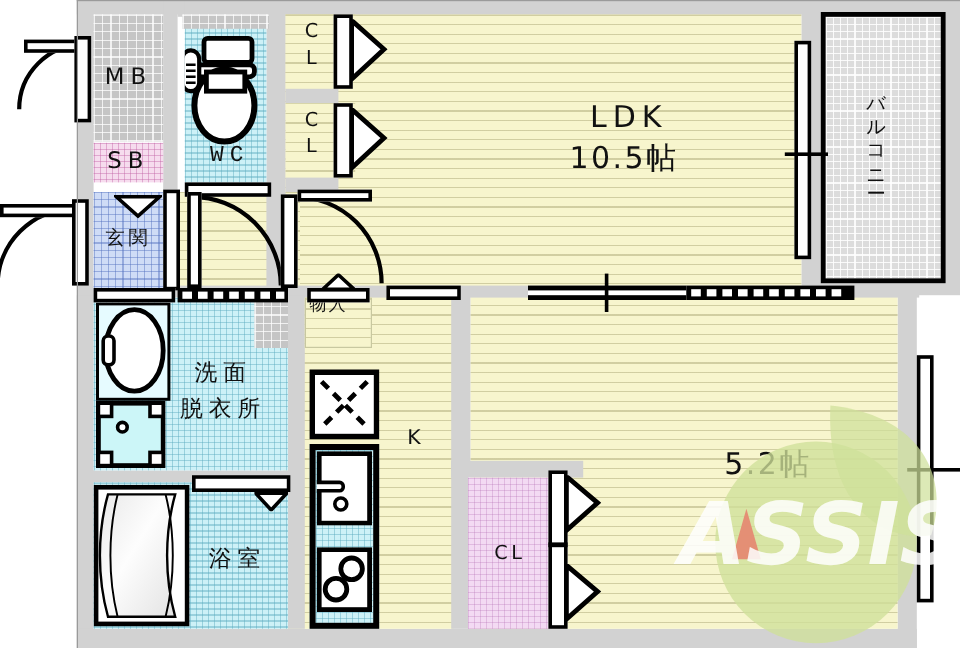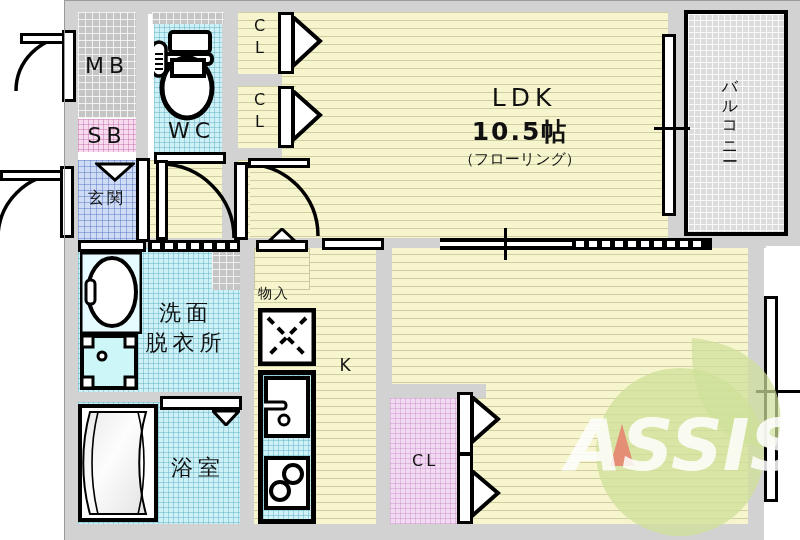--- a/index.html
+++ b/index.html
@@ -87,23 +87,23 @@
     color:#111;
     font-family:"DejaVu Sans","Liberation Sans",sans-serif;
     white-space:nowrap;
     line-height:1.18;
     text-align:center;
     pointer-events:none;
   }
   .lbl-v{ writing-mode:vertical-rl; text-orientation:upright; line-height:1.05;}
 
   .t-room{font-size:25px;letter-spacing:5px;font-weight:400;}
-  .t-size{font-size:25px;letter-spacing:2px;font-weight:bold;}
+  .t-size{font-size:25px;letter-spacing:2px;}
   .t-sub{font-size:15px;letter-spacing:0px;}
-  .t-mid{font-size:22px;letter-spacing:5px;}
+  .t-mid{font-size:19px;letter-spacing:5px;}
   .t-small{font-size:16px;letter-spacing:3px;}
   .t-tiny{font-size:14px;letter-spacing:2px;}
   .t-k{font-size:17px;letter-spacing:0px;}
 
   
   #wm{position:absolute;pointer-events:none;}
   #wm .wmtext{
     font-family:"DejaVu Sans","Liberation Sans",sans-serif;
     font-weight:bold;font-style:italic;
     font-size:72px;
@@ -169,21 +169,21 @@
 
     <ellipse cx="33" cy="62" rx="25" ry="30" fill="#fff" stroke="#000" stroke-width="5"></ellipse>
     <rect x="18" y="34" width="32" height="16" fill="#fff" stroke="#000" stroke-width="4"></rect>
 
     <rect x="-2" y="16" width="14" height="34" rx="7" fill="#fff" stroke="#000" stroke-width="3.5"></rect>
     <line x1="1" y1="28" x2="9" y2="28" stroke="#000" stroke-width="2"></line>
     <line x1="1" y1="33" x2="9" y2="33" stroke="#000" stroke-width="2"></line>
     <line x1="1" y1="38" x2="9" y2="38" stroke="#000" stroke-width="2"></line>
     <line x1="1" y1="43" x2="9" y2="43" stroke="#000" stroke-width="2"></line>
   </svg>
-  <div class="lbl t-mid" style="left:154px;top:118px;width:75px;">WC</div>
+  <div class="lbl t-mid" style="left:154px;top:118px;width:75px;font-family:Liberation Mono, monospace;">WC</div>
 
   <div class="whitebar" style="left:154px;top:152px;width:72px;height:12px;"></div>
 
   <div class="floor-blue" style="left:78px;top:160px;width:58px;height:82px;"></div>
 
   <svg class="abs" width="40" height="20" style="left:95px;top:162px;">
     <polygon points="2,2 38,2 20,18" fill="#fff" stroke="#000" stroke-width="3"></polygon>
   </svg>
   <div class="lbl t-small" style="left:78px;top:189px;width:58px;">玄関</div>
 
@@ -212,35 +212,34 @@
   <svg class="abs" width="32" height="52" style="left:292px;top:16px;">
     <polygon points="1,1 28,25 1,50" fill="#fff" stroke="#000" stroke-width="4"></polygon>
   </svg>
   <div class="whitebar" style="left:278px;top:86px;width:16px;height:62px;"></div>
   <svg class="abs" width="32" height="52" style="left:292px;top:90px;">
     <polygon points="1,1 28,25 1,50" fill="#fff" stroke="#000" stroke-width="4"></polygon>
   </svg>
 
   <div class="lbl t-room" style="left:404px;top:83px;width:240px;">LDK</div>
   <div class="lbl t-size" style="left:400px;top:117px;width:240px;">10.5帖</div>
-  <div class="lbl t-sub" style="left:400px;top:151px;width:240px;">（フローリング）</div>
 
   <svg class="abs" width="82" height="82" style="left:156px;top:160px;">
     <path d="M4 4 A74 74 0 0 1 78 78" fill="none" stroke="#000" stroke-width="3.5"></path>
   </svg>
   <div class="whitebar" style="left:156px;top:160px;width:12px;height:80px;"></div>
 
   <svg class="abs" width="78" height="76" style="left:244px;top:162px;">
     <path d="M2 2 A72 72 0 0 1 74 74" fill="none" stroke="#000" stroke-width="3.5"></path>
   </svg>
   <div class="whitebar" style="left:234px;top:162px;width:14px;height:78px;"></div>
   <div class="whitebar" style="left:248px;top:158px;width:62px;height:10px;"></div>
 
   <div class="floor-wood" style="left:254px;top:248px;width:56px;height:42px;border:1px solid #c8c8a0;"></div>
-  <div class="lbl t-tiny" style="left:254px;top:246px;width:40px;margin-top:39px;">物入</div>
+  <div class="lbl t-tiny" style="left:254px;top:246px;width:40px;">物入</div>
   <div class="whitebar" style="left:256px;top:240px;width:52px;height:12px;"></div>
   <svg class="abs" width="28" height="14" style="left:268px;top:228px;">
     <polygon points="14,1 27,13 1,13" fill="#fff" stroke="#000" stroke-width="3"></polygon>
   </svg>
 
   <div class="floor-cyan" style="left:78px;top:248px;width:162px;height:144px;"></div>
   <div class="floor-gray" style="left:212px;top:248px;width:28px;height:42px;"></div>
 
   <svg class="abs" width="62" height="82" style="left:80px;top:252px;">
     <rect x="1" y="1" width="60" height="80" fill="#e6fbff" stroke="#000" stroke-width="3"></rect>
@@ -320,20 +319,21 @@
   <div class="lbl t-small" style="left:390px;top:452px;width:70px;">CL</div>
   <div class="whitebar" style="left:457px;top:392px;width:16px;height:132px;"></div>
   <svg class="abs" width="30" height="48" style="left:471px;top:396px;">
     <polygon points="1,1 27,23 1,46" fill="#fff" stroke="#000" stroke-width="4"></polygon>
   </svg>
   <svg class="abs" width="30" height="48" style="left:471px;top:470px;">
     <polygon points="1,1 27,23 1,46" fill="#fff" stroke="#000" stroke-width="4"></polygon>
   </svg>
   <div class="blk" style="left:457px;top:452px;width:16px;height:4px;"></div>
 
+  <div class="lbl t-size" style="left:540px;top:372px;width:200px;">5.2帖</div>
 
   <div class="blk" style="left:440px;top:238px;width:132px;height:12px;"></div>
   <div class="abs" style="left:440px;top:242px;height:4px;width:132px;background:#fff;"></div>
   <div class="blk" style="left:504px;top:228px;width:3px;height:32px;"></div>
   <div class="blk" style="left:572px;top:238px;width:140px;height:12px;"></div>
   <svg class="abs" width="140" height="12" style="left:572px;top:238px;">
     <g fill="#fff">
       <rect x="4" y="3" width="8" height="6"></rect>
         <rect x="17" y="3" width="8" height="6"></rect>
       <rect x="30" y="3" width="8" height="6"></rect>

